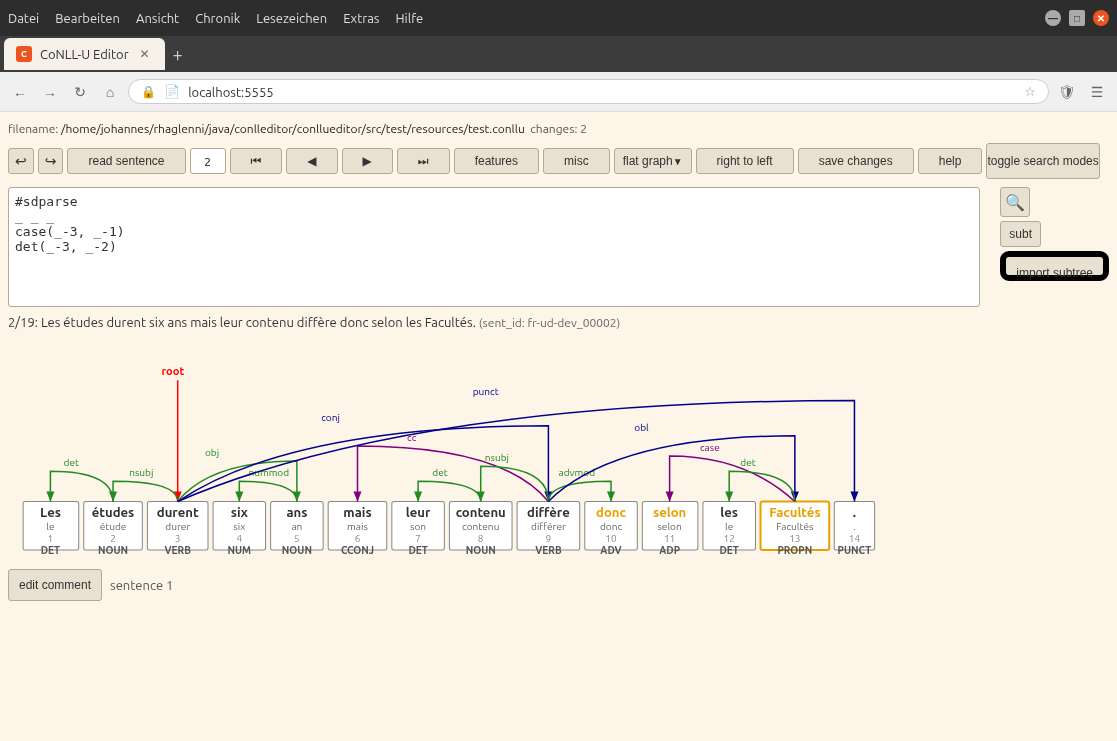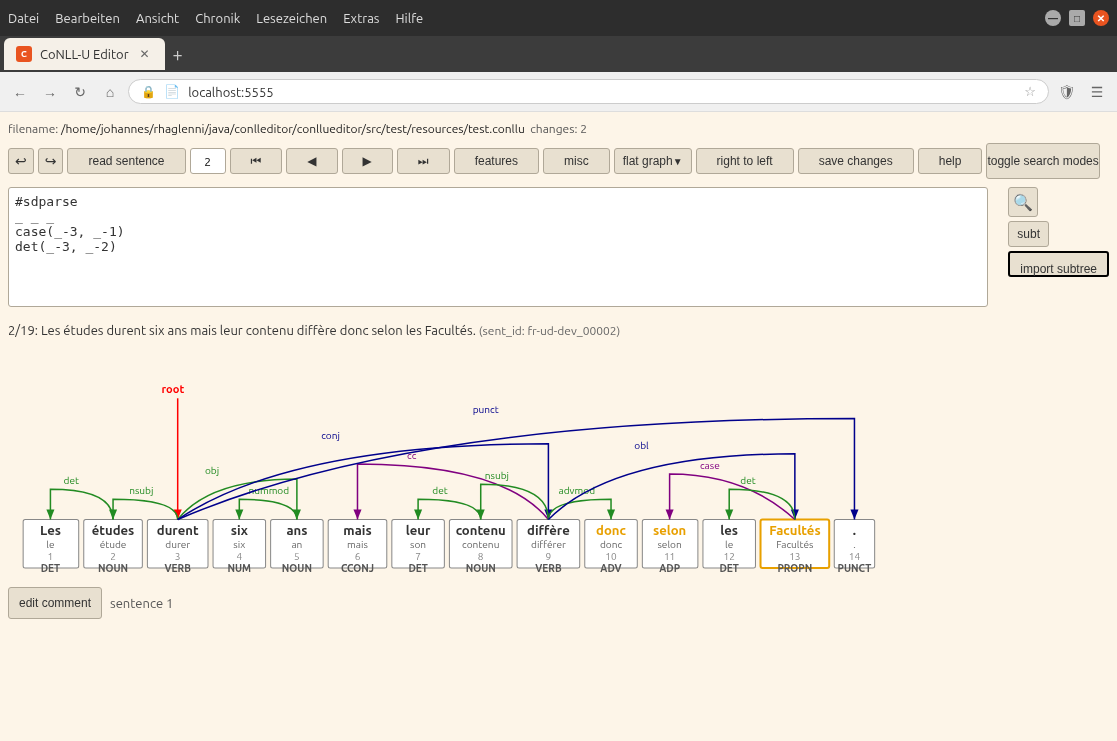--- a/index.html
+++ b/index.html
@@ -188,21 +188,21 @@
       font-size: 12px;
       cursor: pointer;
       color: #333;
       height: 36px;
     }
 
     
     .editor-section {
       display: flex;
       gap: 20px;
-      margin-bottom: 16px;
+      margin-bottom: 8px;
     }
     .text-editor {
       flex: 1;
       border: 1px solid #b0a898;
       background: white;
       border-radius: 3px;
       padding: 6px;
       font-family: monospace;
       font-size: 13px;
       height: 120px;
@@ -229,34 +229,34 @@
       border: 1px solid #b0a898;
       border-radius: 3px;
       padding: 3px 8px;
       font-size: 12px;
       cursor: pointer;
       color: #333;
       height: 26px;
     }
     .import-subtree-btn {
       background: #e8e0d0;
-      border: 2px solid #000000;
-      border-radius: 3px;
+      border: 6px solid #000000;
+      border-radius: 9px;
       padding: 9px 10px;
       font-size: 12px;
       cursor: pointer;
       color: #333;
       height: 26px;
     }
 
     
     .sentence-info {
       font-size: 13px;
       color: #333;
-      margin-bottom: 22px;
+      margin-bottom: 12px;
     }
     .sentence-info .sent-id { color: #666; font-size: 12px; }
 
     
     .dep-graph {
       position: relative;
       width: 100%;
       height: 220px;
       margin-bottom: 8px;
     }

